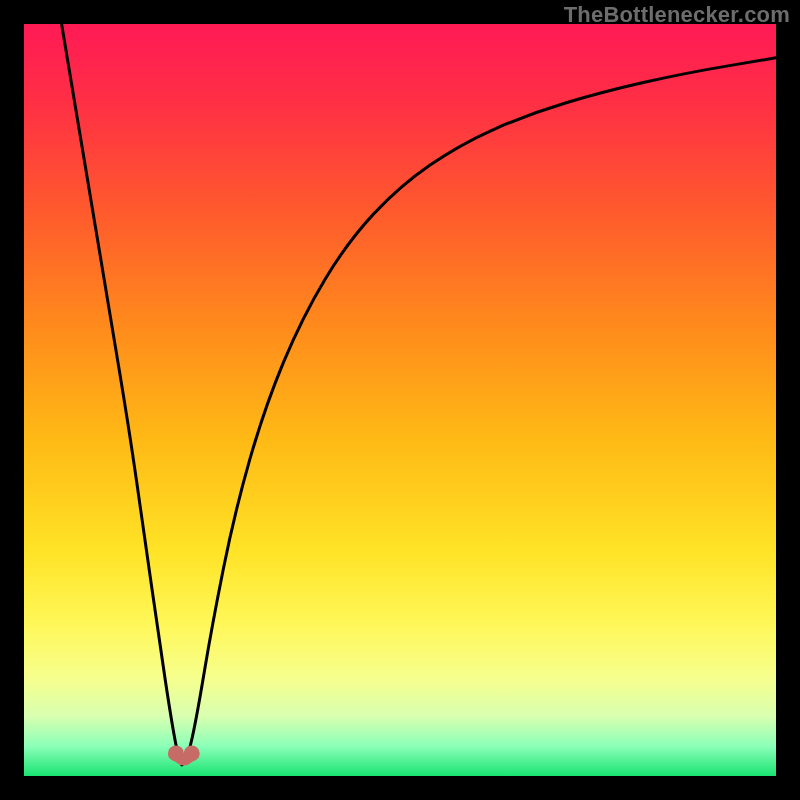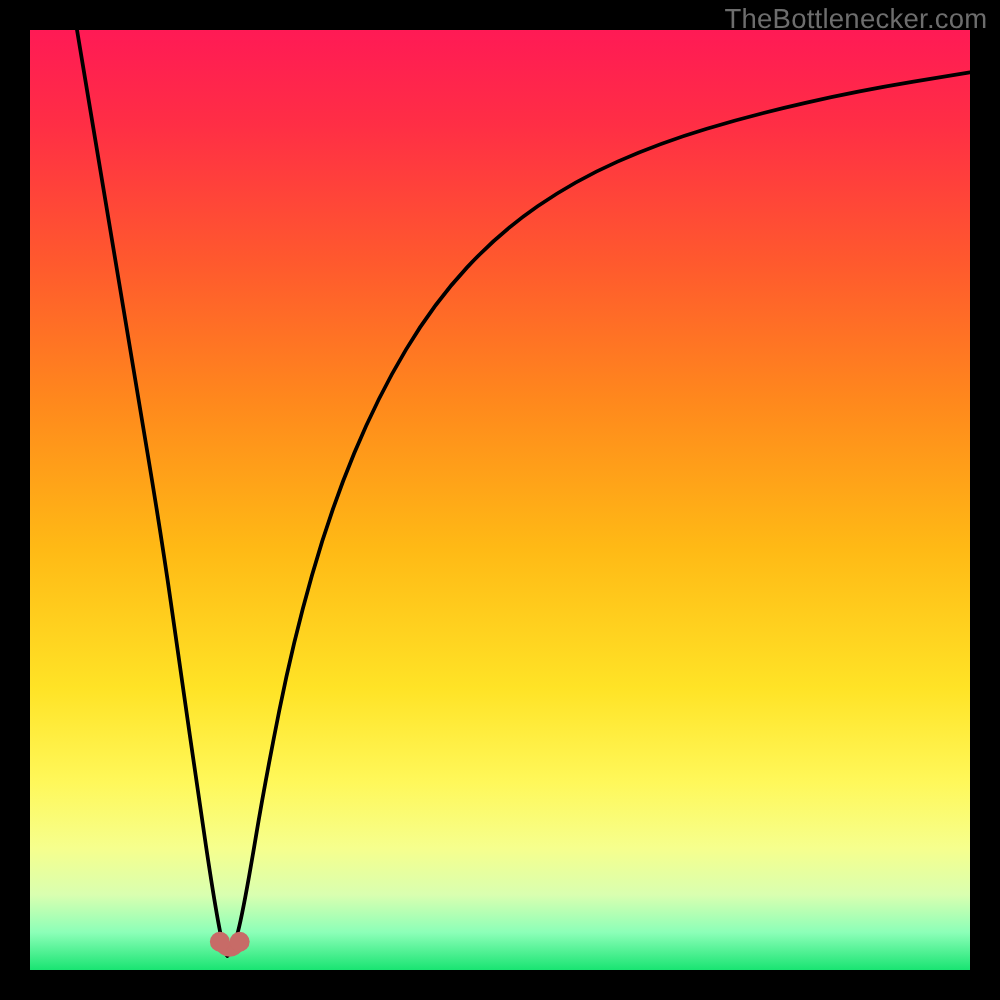--- a/index.html
+++ b/index.html
@@ -33,20 +33,21 @@
     inset: 0;
   }
   .watermark {
     position: absolute;
     top: 2px;
     right: 10px;
     color: #6d6d6d;
     font-size: 22px;
     letter-spacing: 0.2px;
     user-select: none;
+    font-weight: bold;
   }
 </style>
 </head>
 <body>
 
 <div class="frame">
   <div class="watermark">TheBottlenecker.com</div>
   <div class="plot">
     <svg class="gradient" viewBox="0 0 752 752" preserveAspectRatio="none">
       <defs>

